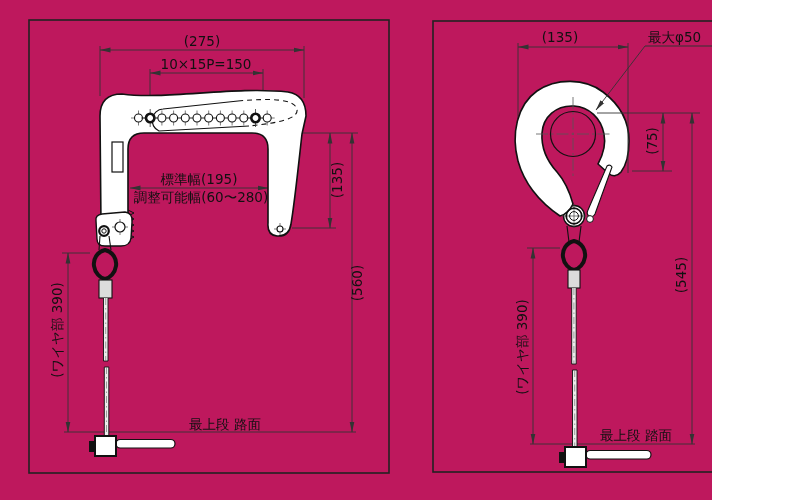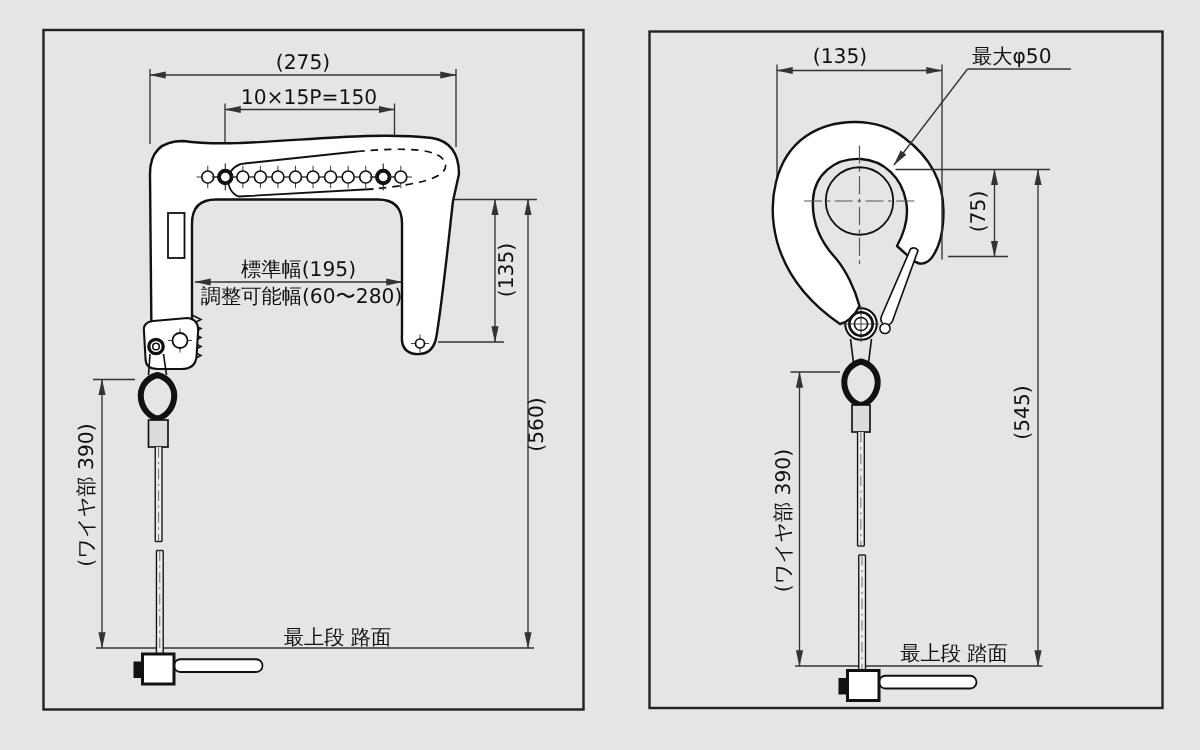--- a/index.html
+++ b/index.html
@@ -1,16 +1,16 @@
 <!DOCTYPE html>
 <html><head>
 <meta charset="utf-8">
 <style>
   html,body{margin:0;padding:0;background:#ffffff;}
-  .stage{position:relative;width:800px;height:500px;background:#e5e5e5;overflow:hidden;
+  .stage{position:relative;width:712px;height:500px;background:#be185d;overflow:hidden;
          font-family:"DejaVu Sans",sans-serif;}
   svg text{font-family:"DejaVu Sans","Liberation Sans",sans-serif;fill:#111;}
   .dimtxt{font-size:13.5px;}
   .numtxt{font-size:13.5px;}
 </style>
 </head>
 <body>
 
 <div class="stage">
 <svg width="800" height="500" viewBox="0 0 800 500">

